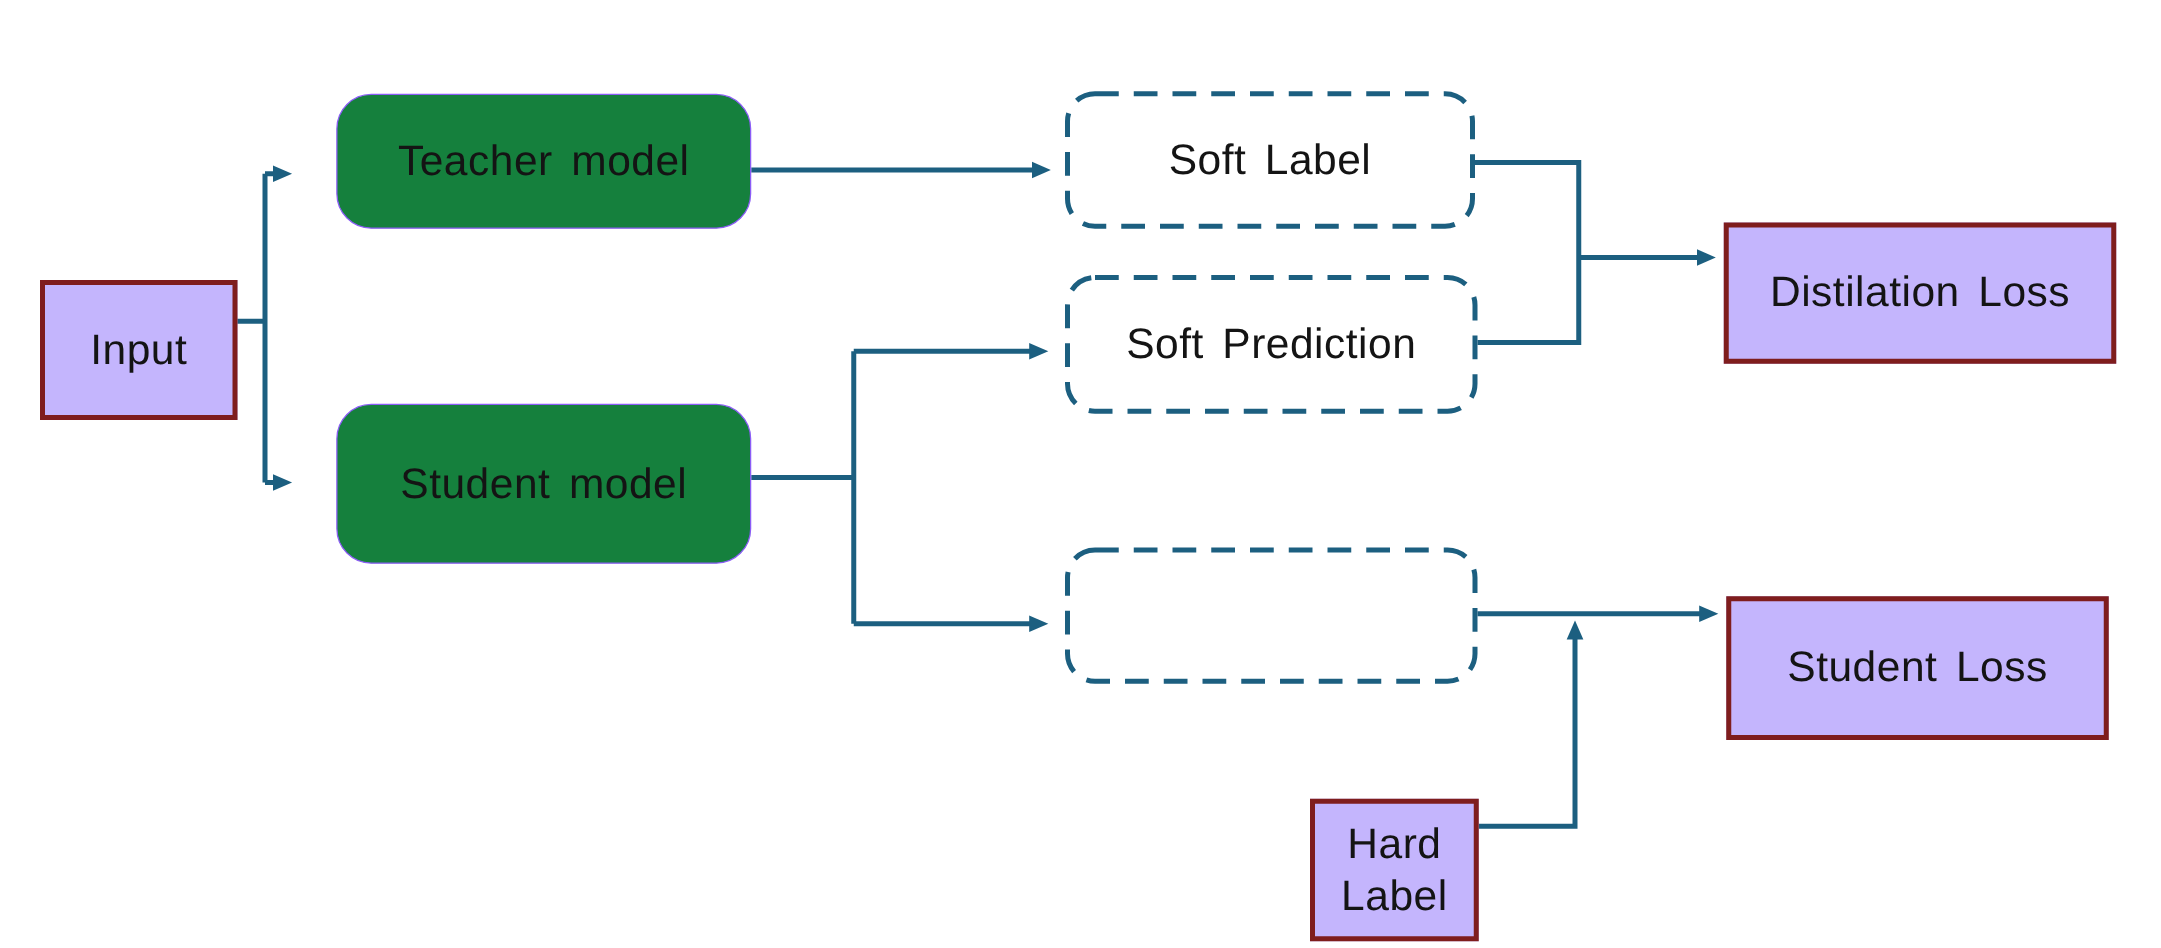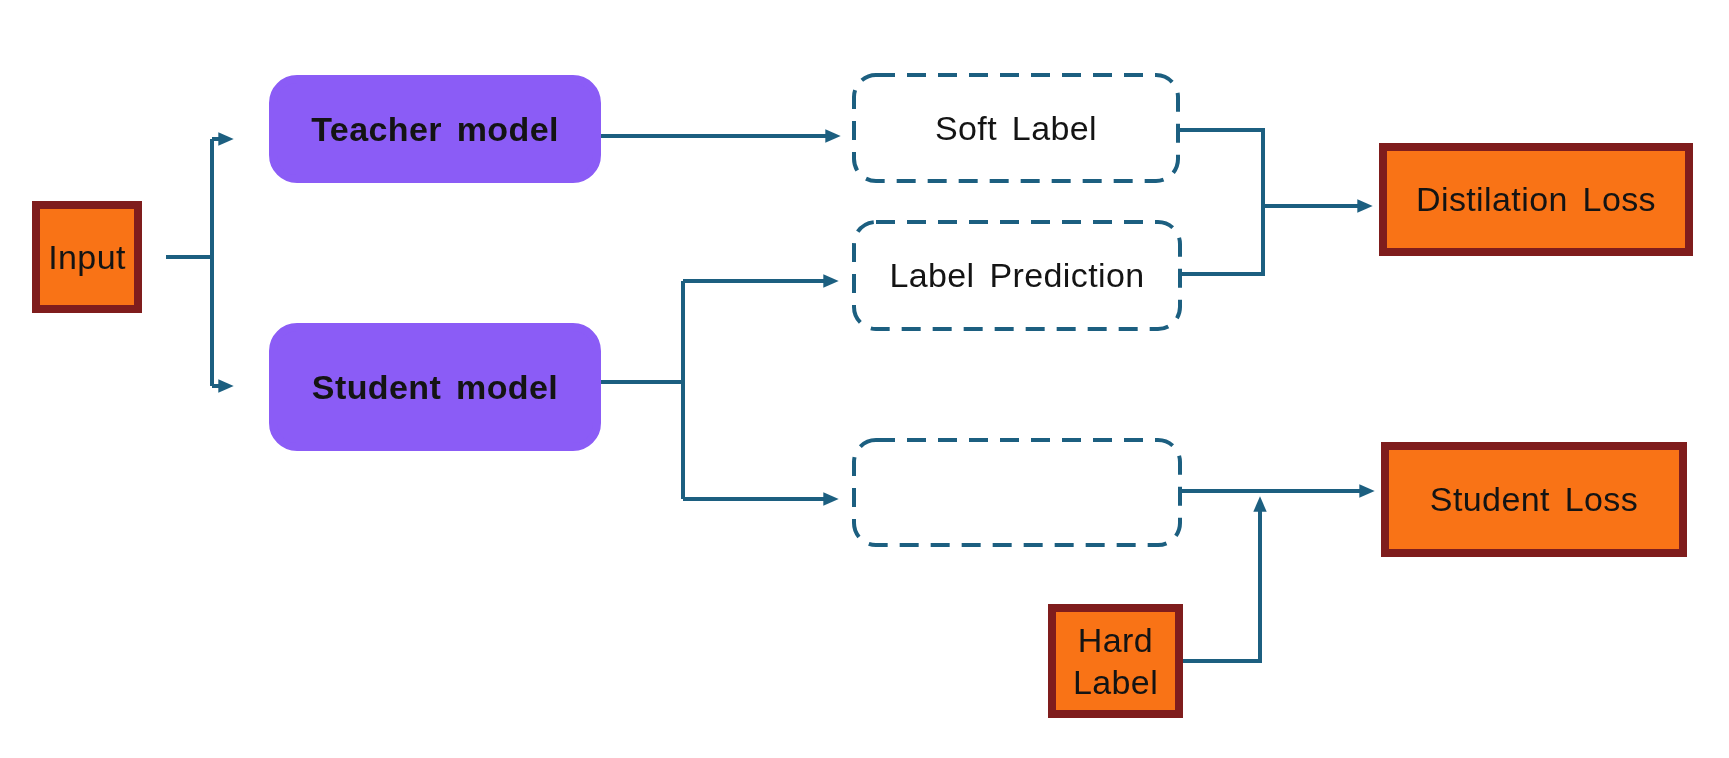--- a/index.html
+++ b/index.html
@@ -36,32 +36,32 @@
     justify-content: center;
     text-align: center;
     box-sizing: border-box;
     font-size: 34px;
     color: #141414;
     letter-spacing: 0.4px;
     word-spacing: 5px;
     line-height: 1.2;
   }
   .green {
-    background: #8b5cf6;
-    border: 8px solid #8b5cf6;
+    background: #15803d;
+    border: 1px solid #8b5cf6;
     border-radius: 28px;
-    font-weight: bold;
   }
   .solid {
-    background: #f97316;
-    border: 8px solid #7f1d1d;
+    background: #c4b5fd;
+    border: 4px solid #7f1d1d;
+    margin-top: 35px;
   }
   .ghost { background: transparent; }
 
-  #n-input     { left: 32px;   top: 201px; width: 110px; height: 112px; }
+  #n-input     { left: 32px;   top: 189px; width: 158px; height: 112px; }
   #n-teacher   { left: 269px;  top: 75px;  width: 332px; height: 108px; }
   #n-student   { left: 269px;  top: 323px; width: 332px; height: 128px; }
   #n-softlabel { left: 852px;  top: 73px;  width: 328px; height: 110px; }
   #n-softpred  { left: 852px;  top: 220px; width: 330px; height: 111px; }
   #n-hardpred  { left: 852px;  top: 438px; width: 330px; height: 109px; }
   #n-distloss  { left: 1379px; top: 143px; width: 314px; height: 113px; }
   #n-studloss  { left: 1381px; top: 442px; width: 306px; height: 115px; }
   #n-hardlabel { left: 1048px; top: 604px; width: 135px; height: 114px; line-height: 1.25; }
 </style>
 </head>
@@ -101,21 +101,21 @@
   </svg>
 
   <div class="node solid" id="n-input">Input</div>
 
   <div class="node green" id="n-teacher">Teacher model</div>
 
   <div class="node green" id="n-student">Student model</div>
 
   <div class="node ghost" id="n-softlabel">Soft Label</div>
 
-  <div class="node ghost" id="n-softpred">Label Prediction</div>
+  <div class="node ghost" id="n-softpred">Soft Prediction</div>
 
 
   <div class="node solid" id="n-distloss">Distilation Loss</div>
 
   <div class="node solid" id="n-hardlabel">Hard Label</div>
 
   <div class="node solid" id="n-studloss">Student Loss</div>
 
 </div>
 

